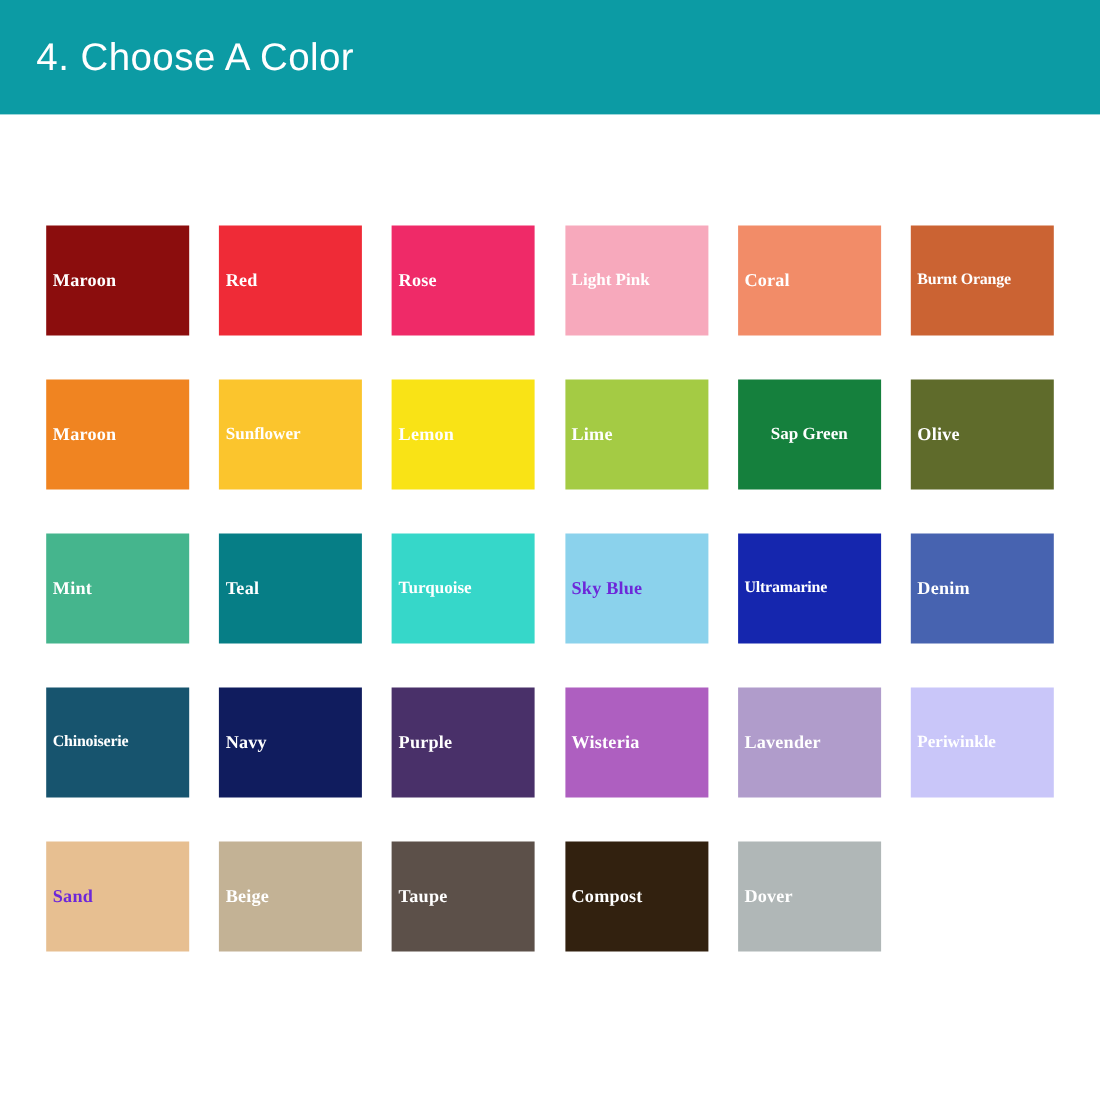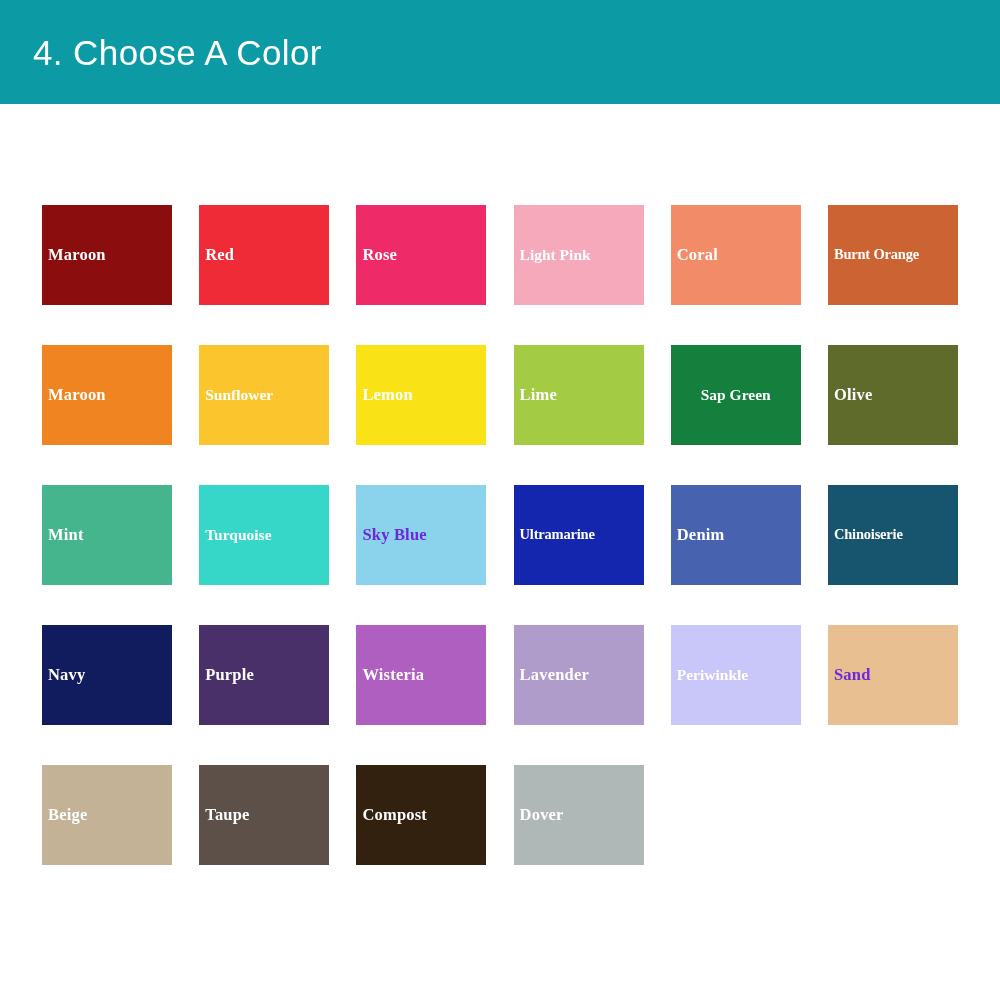--- a/index.html
+++ b/index.html
@@ -134,20 +134,23 @@
       </div>
       <div class="swatch" style="background: #15803d; padding-left: 24px;">
         <div class="swatch-label long" style="color: rgb(255, 255, 255);">Sap Green</div>
       </div>
       <div class="swatch" style="background: rgb(95, 107, 43);">
         <div class="swatch-label" style="color: rgb(255, 255, 255);">Olive</div>
       </div>
       <div class="swatch" style="background: rgb(69, 181, 141);">
         <div class="swatch-label" style="color: rgb(255, 255, 255);">Mint</div>
       </div>
+      <div class="swatch" style="background: rgb(6, 126, 134);">
+        <div class="swatch-label" style="color: rgb(255, 255, 255);">Teal</div>
+      </div>
       <div class="swatch" style="background: rgb(54, 215, 201);">
         <div class="swatch-label long" style="color: rgb(255, 255, 255);">Turquoise</div>
       </div>
       <div class="swatch" style="background: rgb(139, 210, 236);">
         <div class="swatch-label" style="color: #6d28d9;">Sky Blue</div>
       </div>
       <div class="swatch" style="background: rgb(21, 38, 174);">
         <div class="swatch-label xlong" style="color: rgb(255, 255, 255);">Ultramarine</div>
       </div>
       <div class="swatch" style="background: rgb(71, 99, 176);">

